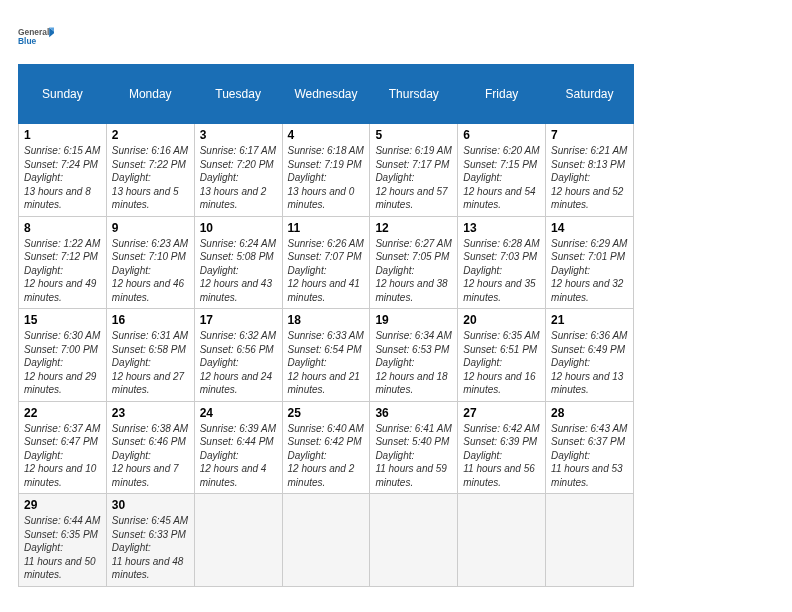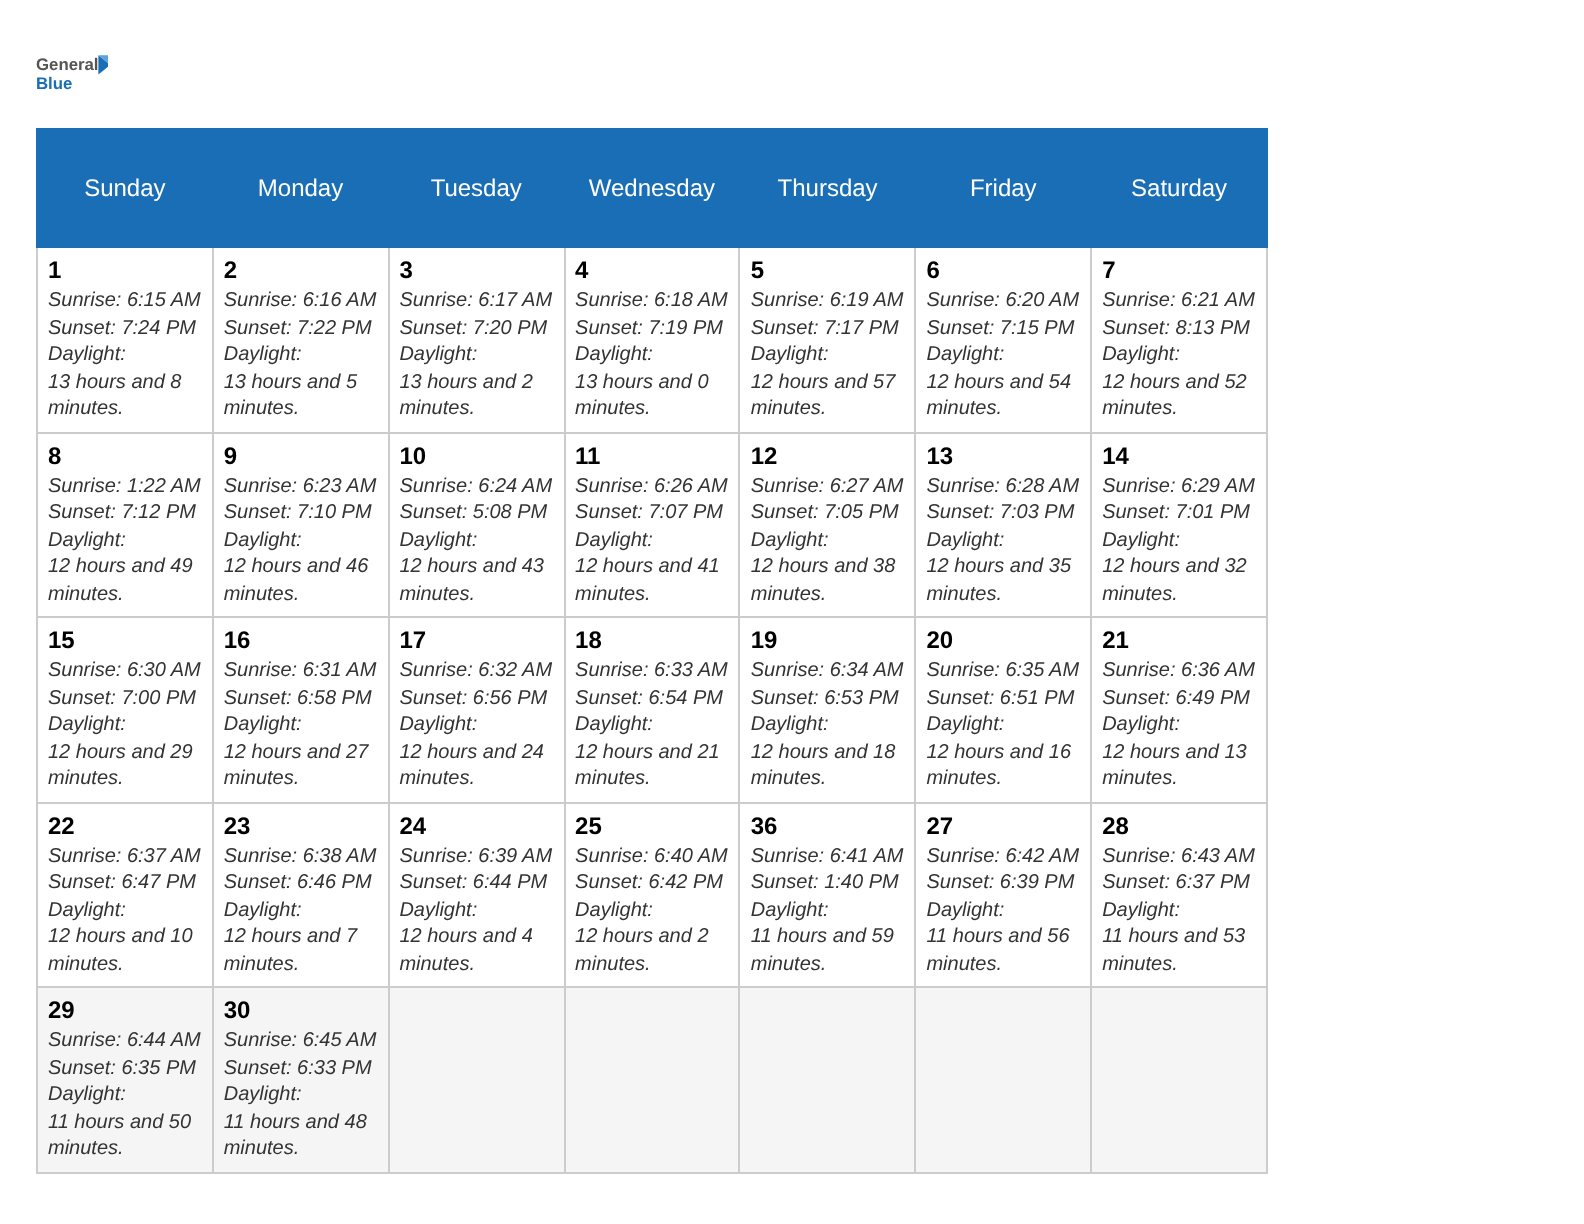--- a/index.html
+++ b/index.html
@@ -316,21 +316,21 @@
         <div class="day-info">
           <span>Sunrise: </span><span>6:40 AM</span><br>
           <span>Sunset: </span><span>6:42 PM</span><br>
           <span>Daylight: <br>12 hours and 2 minutes.</span>
         </div>
           </td>
           <td>
             <span class="day-num">36</span>
         <div class="day-info">
           <span>Sunrise: </span><span>6:41 AM</span><br>
-          <span>Sunset: </span><span>1:40 PM</span><br>
+          <span>Sunset: </span><span>5:40 PM</span><br>
           <span>Daylight: <br>11 hours and 59 minutes.</span>
         </div>
           </td>
           <td>
             <span class="day-num">27</span>
         <div class="day-info">
           <span>Sunrise: </span><span>6:42 AM</span><br>
           <span>Sunset: </span><span>6:39 PM</span><br>
           <span>Daylight: <br>11 hours and 56 minutes.</span>
         </div>

